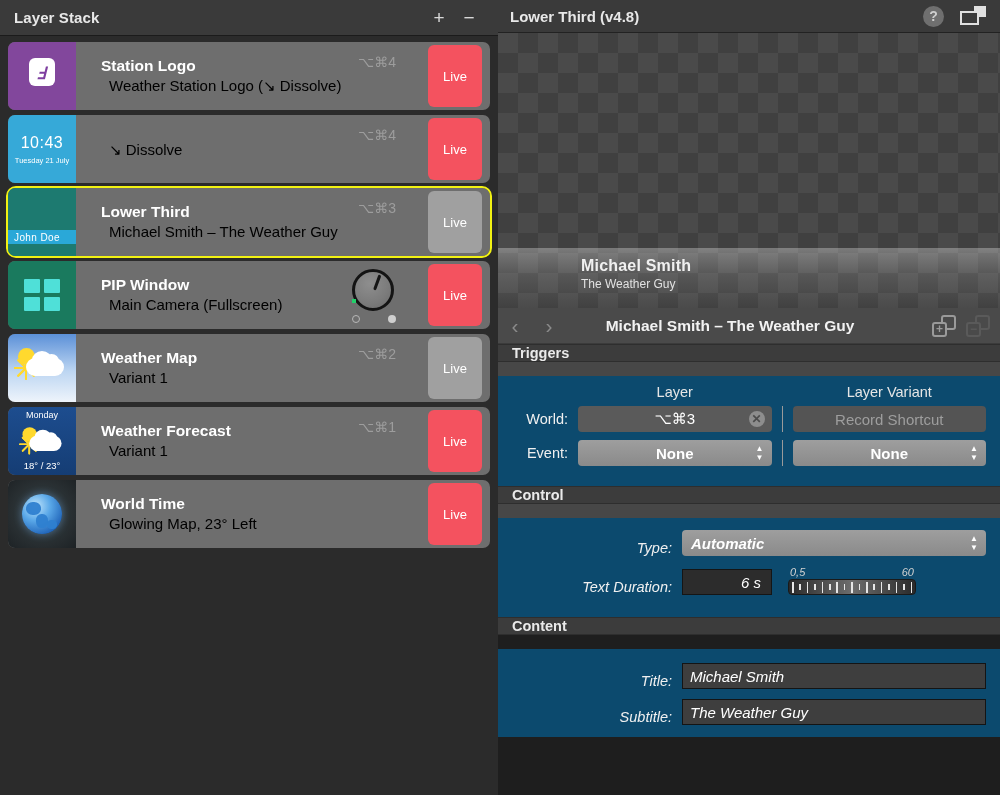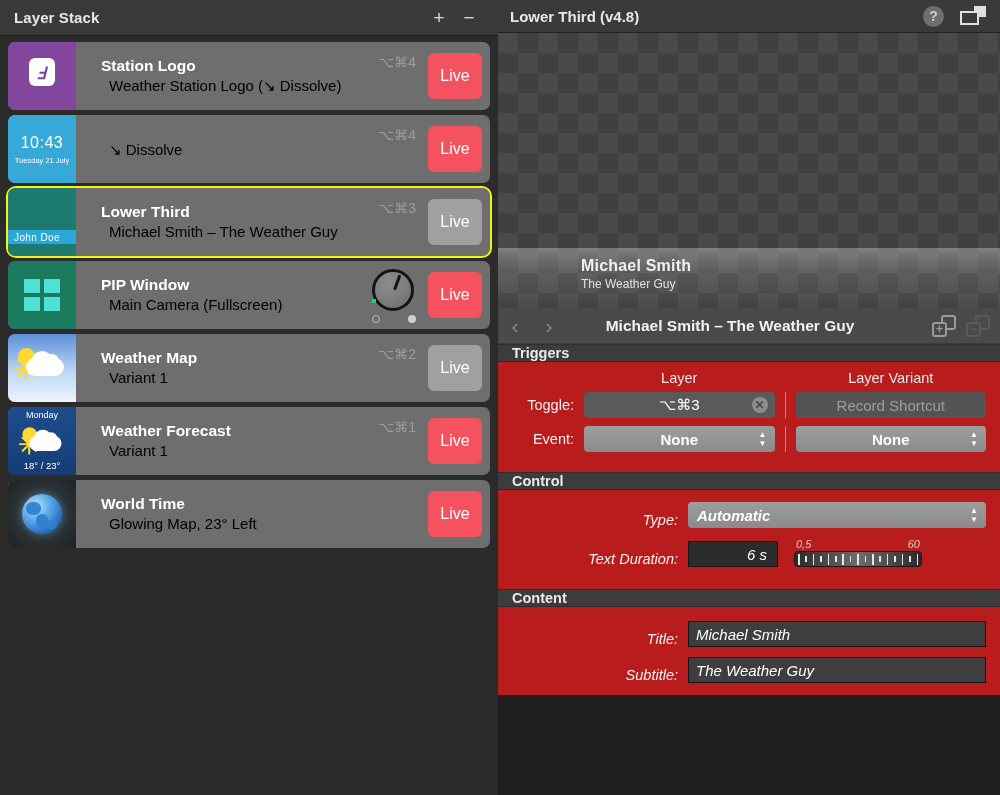--- a/index.html
+++ b/index.html
@@ -44,23 +44,23 @@
   }
   .layer-text { flex: 1; min-width: 0; padding-left: 25px; padding-right: 6px; }
   .layer-name { font-size: 15.5px; font-weight: bold; color: #ffffff; line-height: 1.25; white-space: nowrap; }
   .layer-sub  { font-size: 15px; color: #000000; line-height: 1.4; white-space: nowrap; padding-left: 8px; }
   .layer-shortcut {
     font-size: 14px; color: #9d9d9d; white-space: nowrap;
     padding-right: 12px; align-self: flex-start; margin-top: 12px;
     font-family: "Liberation Sans", sans-serif;
   }
   .live-badge {
-    width: 54px; height: 46px; border-radius: 6px;
+    width: 54px; height: 62px; border-radius: 6px;
     display: flex; align-items: center; justify-content: center;
-    color: #fff; font-size: 16px; margin-right: 8px; flex: 0 0 54px;
+    color: #fff; font-size: 13px; margin-right: 8px; flex: 0 0 54px; margin-left: 20px;
   }
   .live-badge.on  { background: #f4525f; }
   .live-badge.off { background: #a0a0a0; }
 
   
   .knob-wrap { width: 56px; height: 56px; position: relative; margin-right: 6px; flex: 0 0 56px; }
   .knob {
     position: absolute; left: 6px; top: 2px; width: 42px; height: 42px; border-radius: 50%;
     background: radial-gradient(circle at 40% 32%, #8e8e8e 0%, #7b7b7b 60%, #6a6a6a 100%);
     border: 3px solid #141414;
@@ -171,21 +171,21 @@
                   display: flex; align-items: center; justify-content: center; font-size: 12px; line-height: 1; font-weight: bold; }
   .var-icon.enabled  { color: #9a9a9a; }
   .var-icon.disabled { color: #5a5a5a; }
 
   
   .section-header {
     height: 30px; background: #3c3c3c; display: flex; align-items: center;
     padding: 0 14px; font-size: 14.5px; font-weight: bold; color: #eaeaea;
     border-top: 1px solid #2e2e2e; border-bottom: 1px solid #2e2e2e;
   }
-  .section-body { background: #b91c1c; padding: 8px 14px 12px 14px; }
+  .section-body { background: #0c4a6e; padding: 8px 14px 12px 8px; margin-top: 14px; }
 
   
   #trig-cols { display: flex; align-items: center; margin-bottom: 6px; }
   .trig-label-col { width: 72px; flex: 0 0 72px; }
   .trig-col-title { flex: 1; text-align: center; font-size: 14.5px; color: #e6e6e6; }
   .trig-div { width: 1px; background: #9a9a9a; margin: 0 10px; align-self: stretch; }
   .trig-row { display: flex; align-items: center; margin-bottom: 8px; }
   .trig-row-label { width: 72px; flex: 0 0 72px; text-align: right; padding-right: 10px; font-size: 14.5px; color: #f0f0f0; }
   .field-flex { flex: 1; }
   .shortcut-field {
@@ -426,21 +426,21 @@
     <div class="section-header">Triggers</div>
     <div class="section-body">
       <div id="trig-cols">
         <div class="trig-label-col"></div>
         <div class="trig-col-title">Layer</div>
         <div style="width:1px;margin:0 10px;"></div>
         <div class="trig-col-title">Layer Variant</div>
       </div>
 
       <div class="trig-row">
-        <div class="trig-row-label">Toggle:</div>
+        <div class="trig-row-label">World:</div>
         <div class="field-flex">
           <div class="shortcut-field">
             <span>⌥⌘3</span>
             <span class="clear-x">✕</span>
           </div>
         </div>
         <div class="trig-div"></div>
         <div class="field-flex">
           <div class="shortcut-field placeholder">Record Shortcut</div>
         </div>

